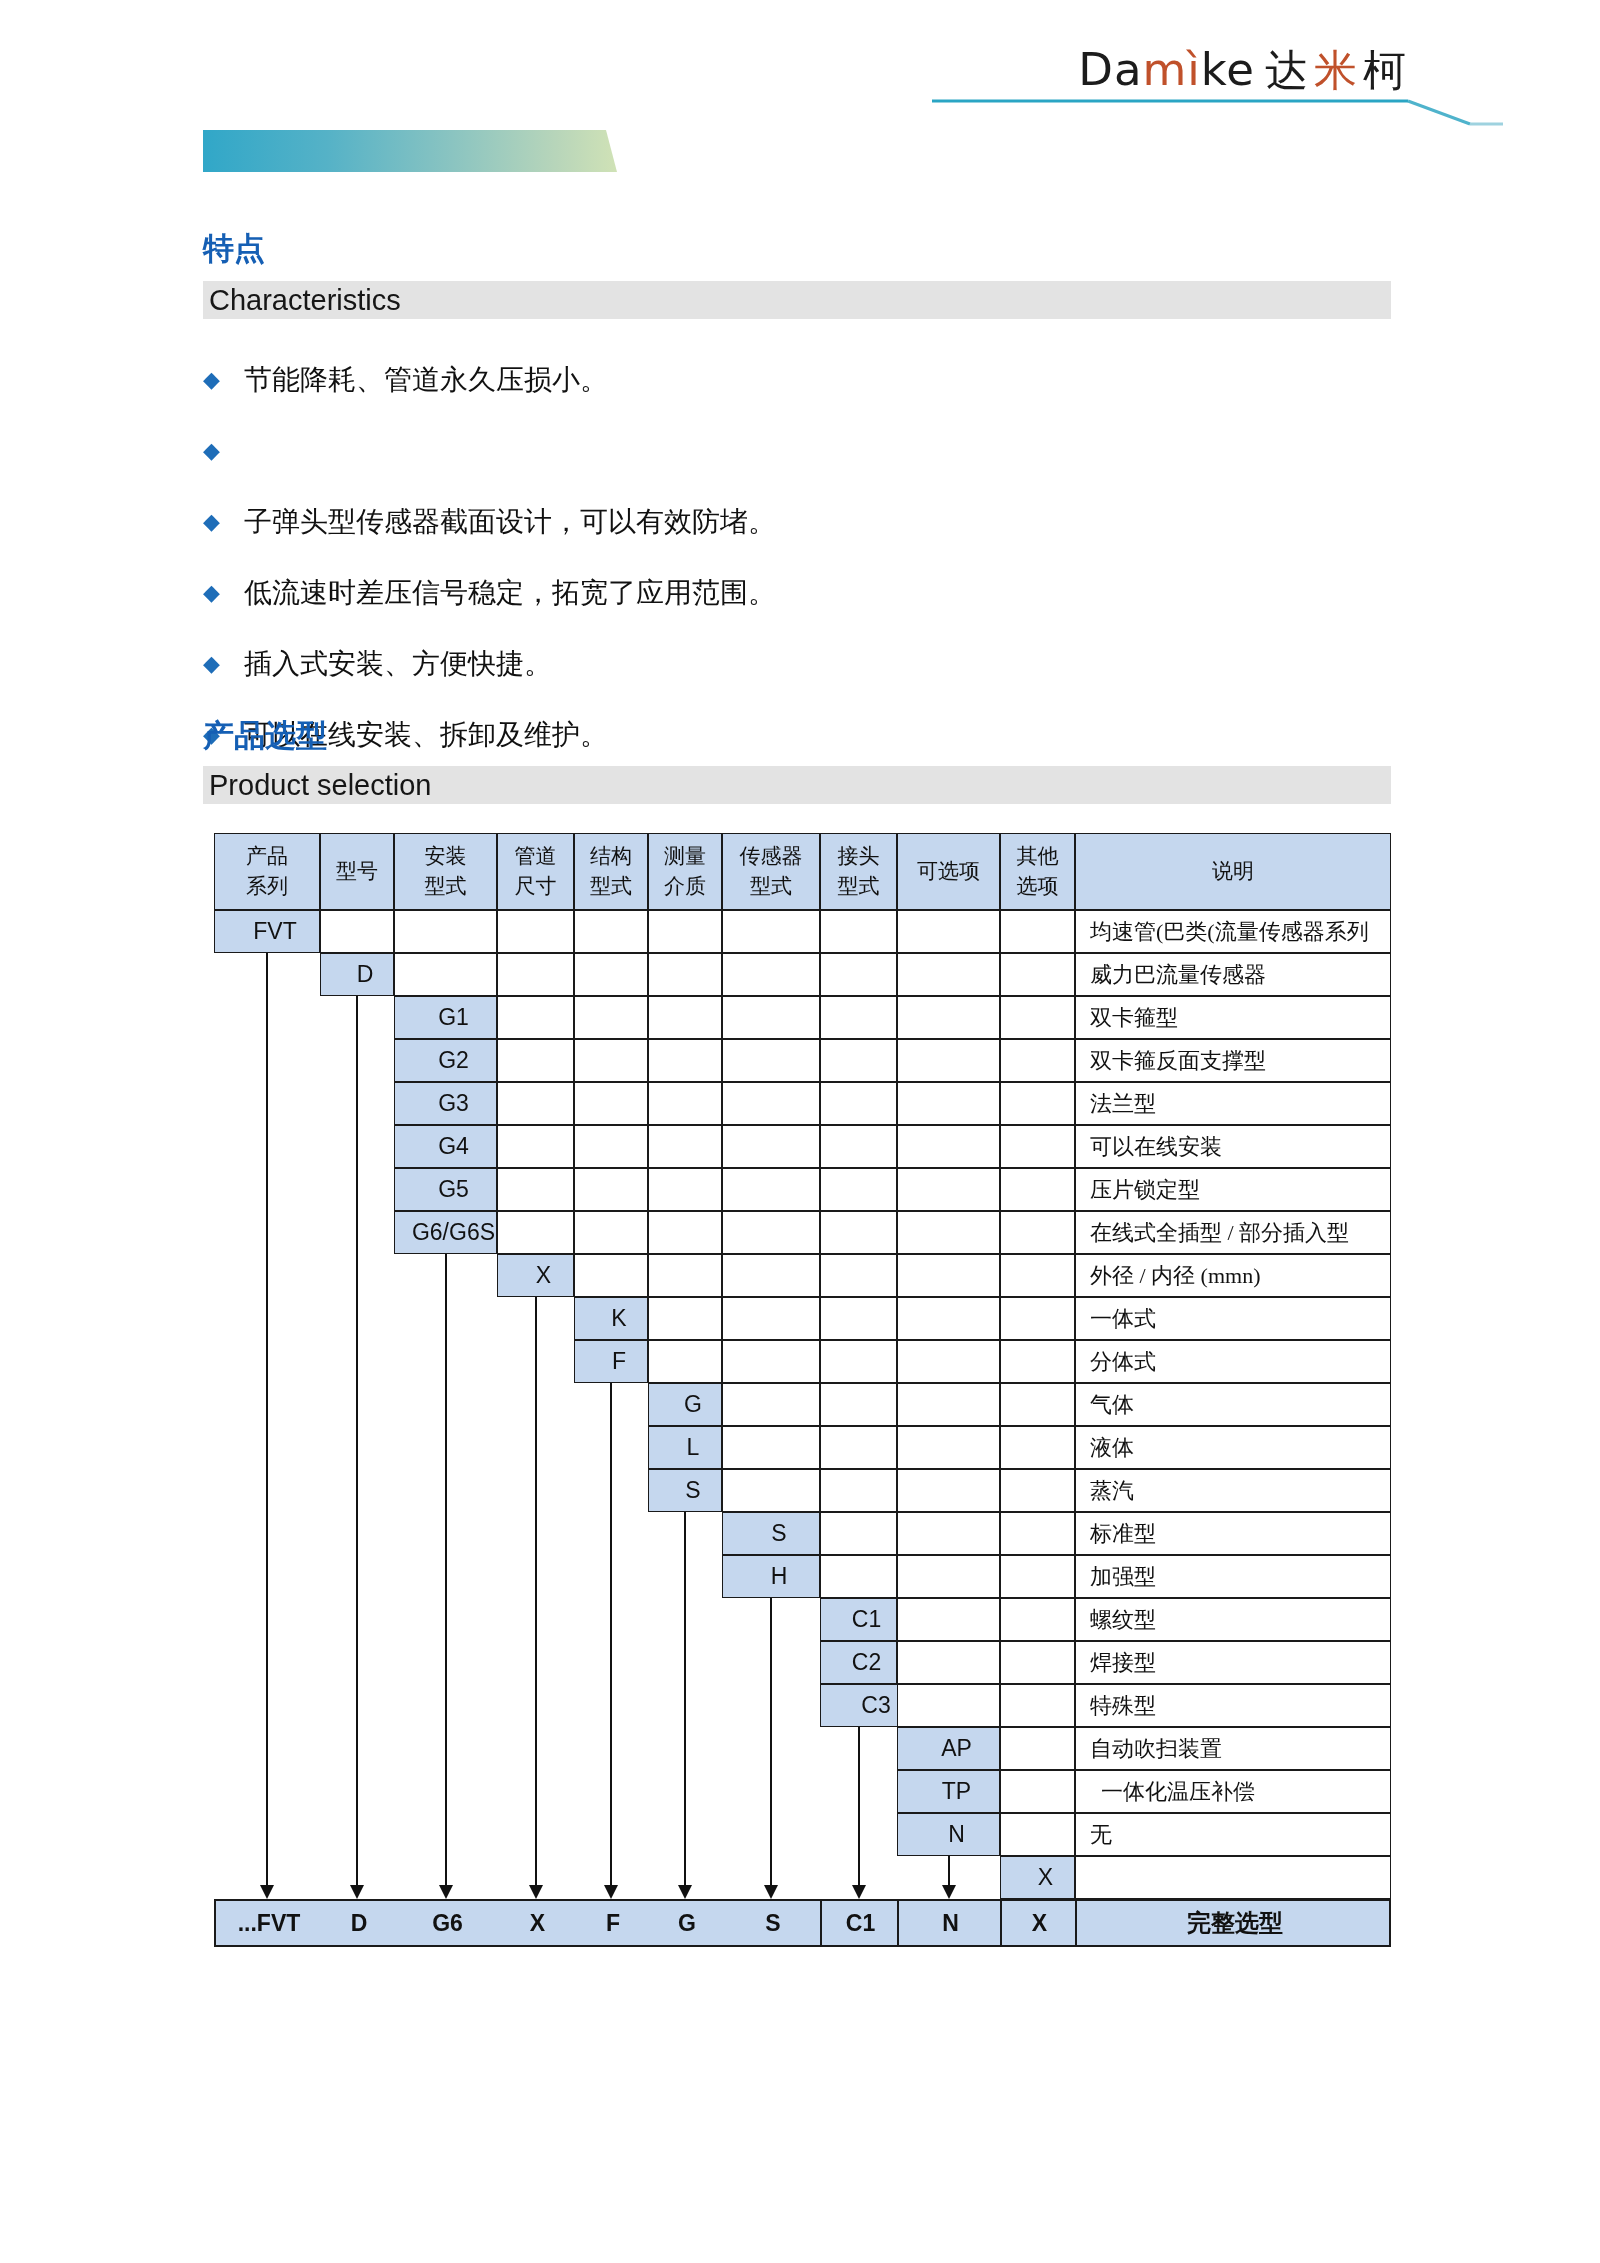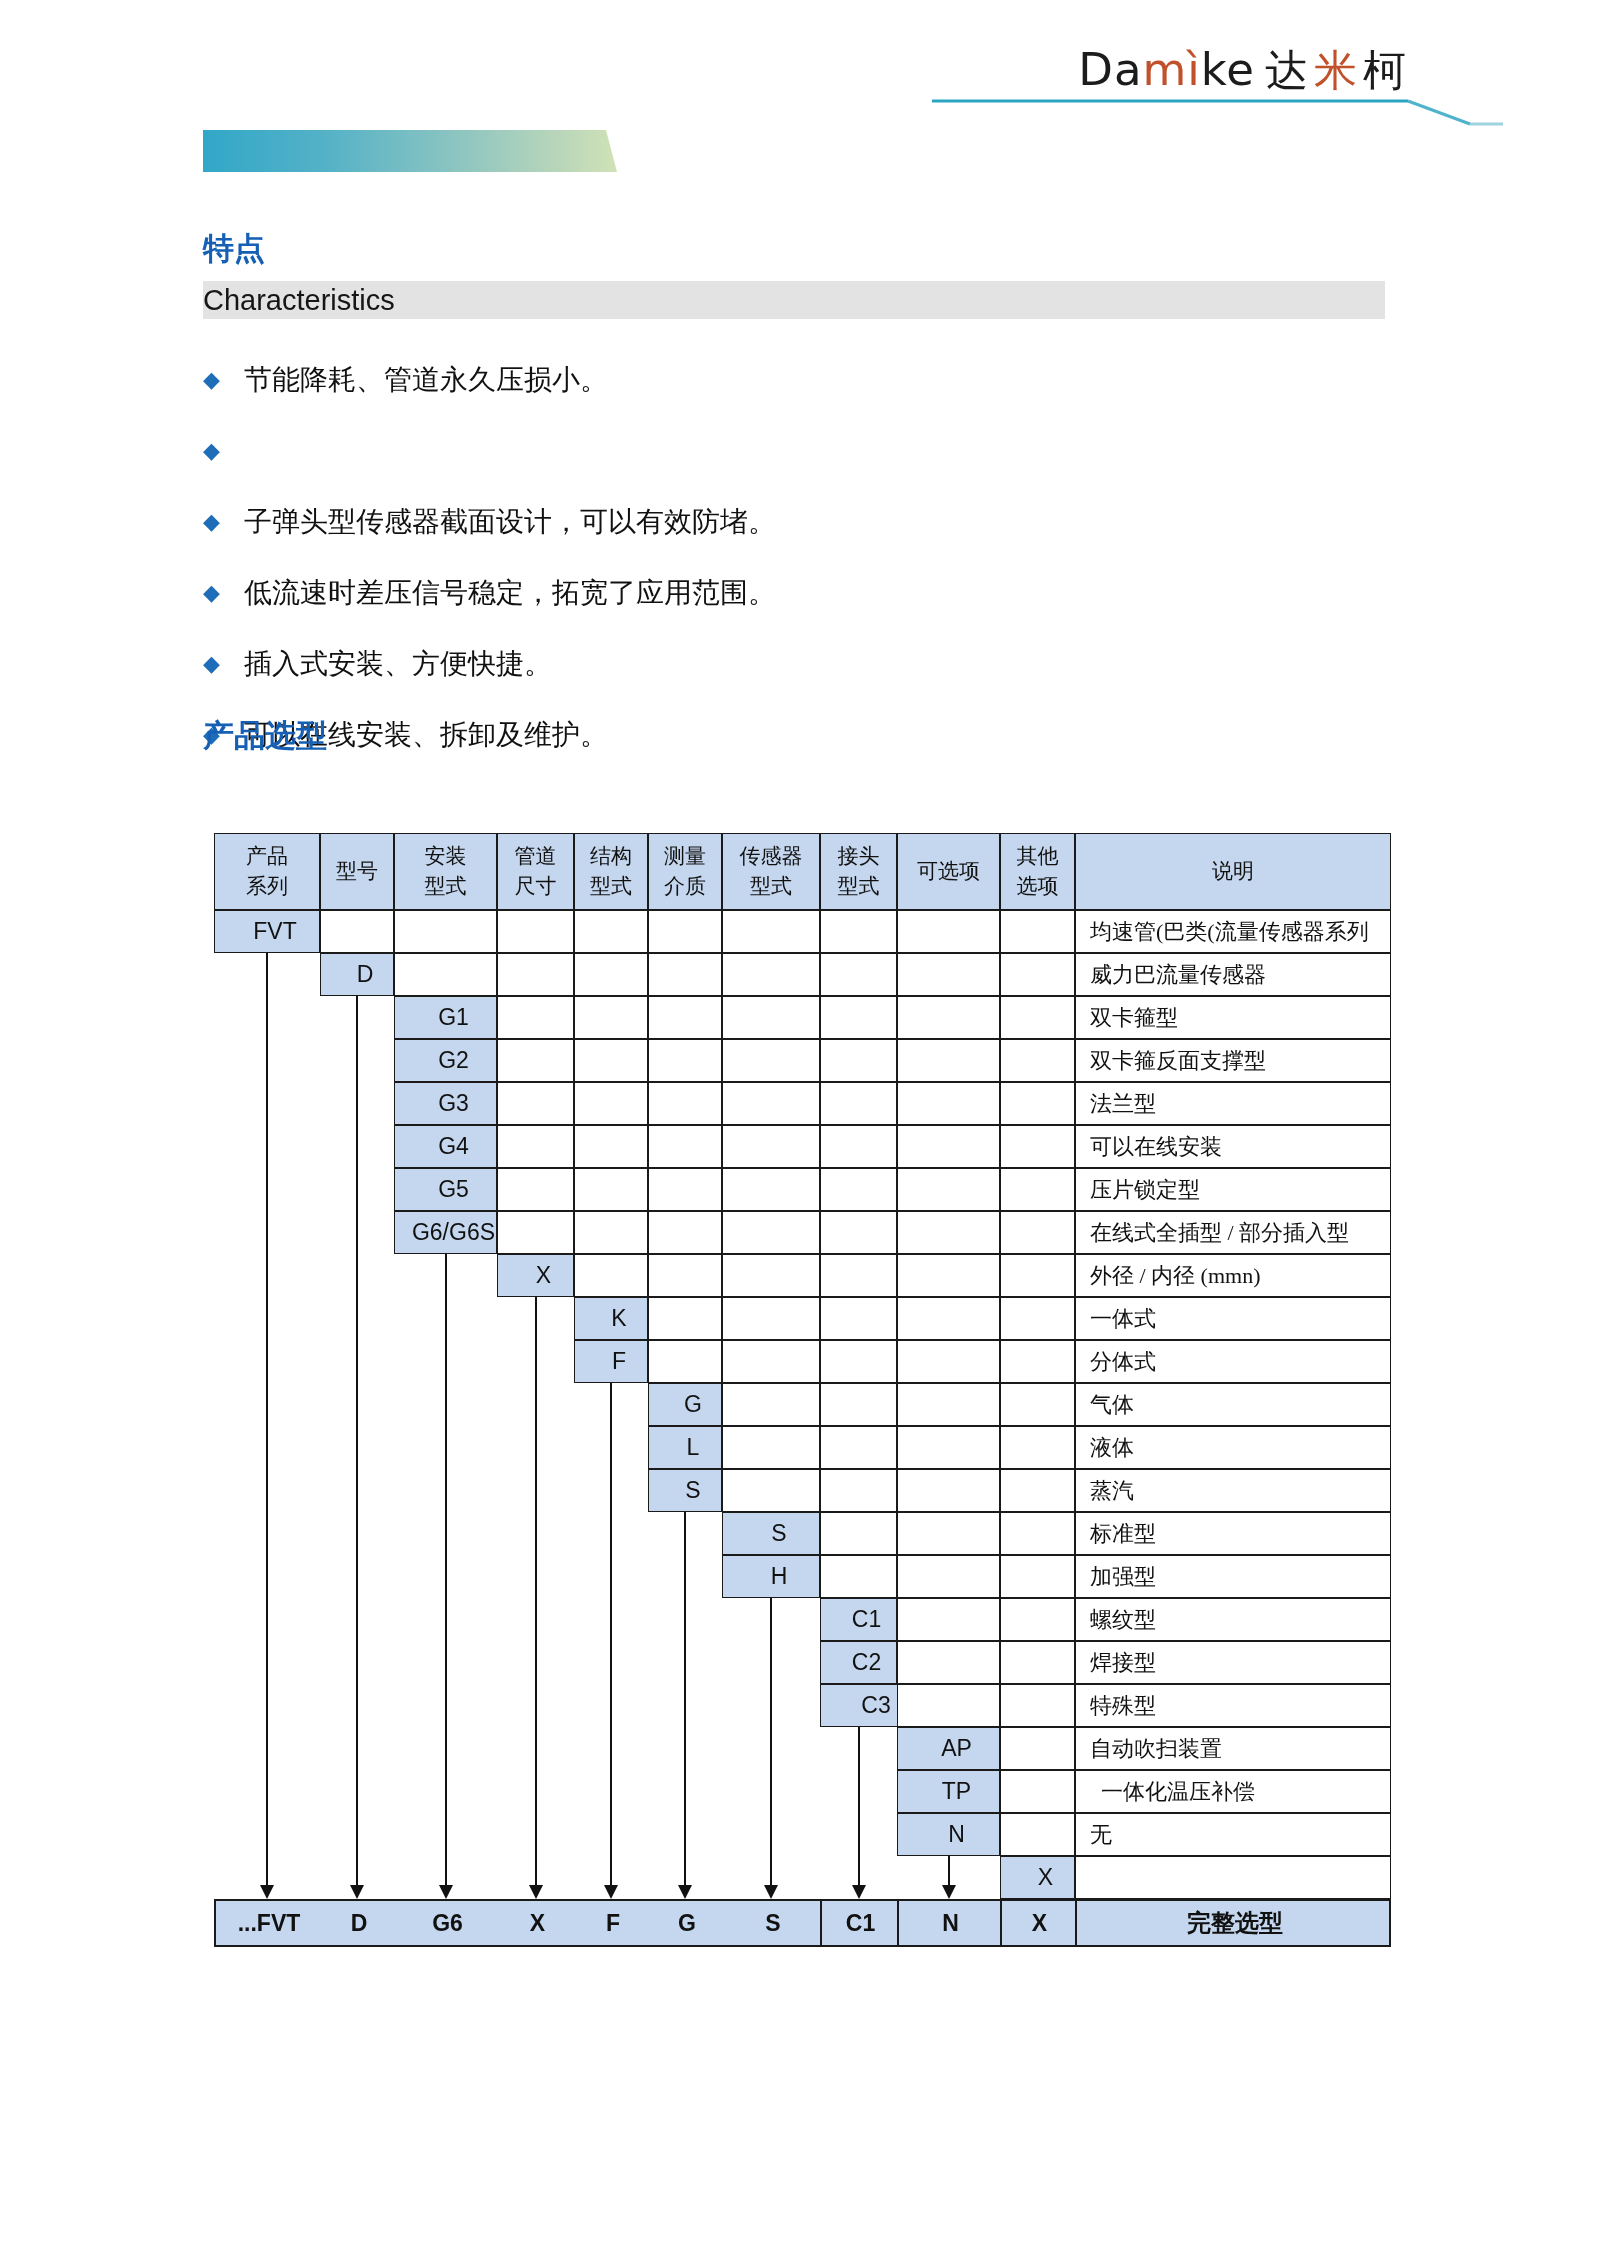--- a/index.html
+++ b/index.html
@@ -14,21 +14,21 @@
   .logo .cjk{letter-spacing:6px;margin-left:10px;font-size:43px;}
   
   .logo-line{position:absolute;left:930px;top:94px;width:575px;height:36px;}
   
   .banner{position:absolute;left:203px;top:130px;width:414px;height:42px;
     background:linear-gradient(90deg,#31a7c8 0%,#55b2c7 30%,#8ac4c1 60%,#b7d5ba 85%,#d0e2b6 100%);
     clip-path:polygon(0 0,calc(100% - 11px) 0,100% 100%,0 100%);}
   
   .sec-title{position:absolute;left:203px;font-size:31px;font-weight:bold;color:#155fb4;}
   .sec-bar{position:absolute;left:203px;width:1182px;height:38px;background:#e3e3e3;
-    font-size:29px;color:#161616;line-height:38px;padding-left:0;}
+    font-size:29px;color:#161616;line-height:38px;padding-left:6px;}
   
   .features{position:absolute;left:203px;top:344px;width:900px;}
   .feature{display:flex;align-items:center;height:71px;}
   .diamond{color:#1e6db8;font-size:22px;margin-right:24px;flex:0 0 auto;}
   .feature-text{font-family:"Liberation Serif","DejaVu Serif",serif;font-size:28px;color:#111;}
   
   #sel-table{position:absolute;left:214px;top:833px;width:1177px;height:1114px;}
   .cell{position:absolute;box-sizing:border-box;border:1px solid #1a1a1a;background:#fff;
     display:flex;align-items:center;justify-content:center;color:#111;}
   .cell.header{background:#c5d7ee;font-family:"Liberation Serif","DejaVu Serif",serif;
@@ -87,20 +87,21 @@
       <span class="diamond">◆</span>
       <span class="feature-text">插入式安装、方便快捷。</span>
     </div>
     <div class="feature">
       <span class="diamond">◆</span>
       <span class="feature-text">可以在线安装、拆卸及维护。</span>
     </div>
   </div>
 
   <div class="sec-title" style="top:715px;">产品选型</div>
+  <div class="sec-bar" style="top:766px;">Product selection</div>
 
   <div id="sel-table">
       <div class="cell header" style="left: 0px; top: 0px; width: 106px; height: 77px;">产品
 系列</div>
       <div class="cell header" style="left: 106px; top: 0px; width: 74px; height: 77px;">型号</div>
       <div class="cell header" style="left: 180px; top: 0px; width: 103px; height: 77px;">安装
 型式</div>
       <div class="cell header" style="left: 283px; top: 0px; width: 77px; height: 77px;">管道
 尺寸</div>
       <div class="cell header" style="left: 360px; top: 0px; width: 74px; height: 77px;">结构

